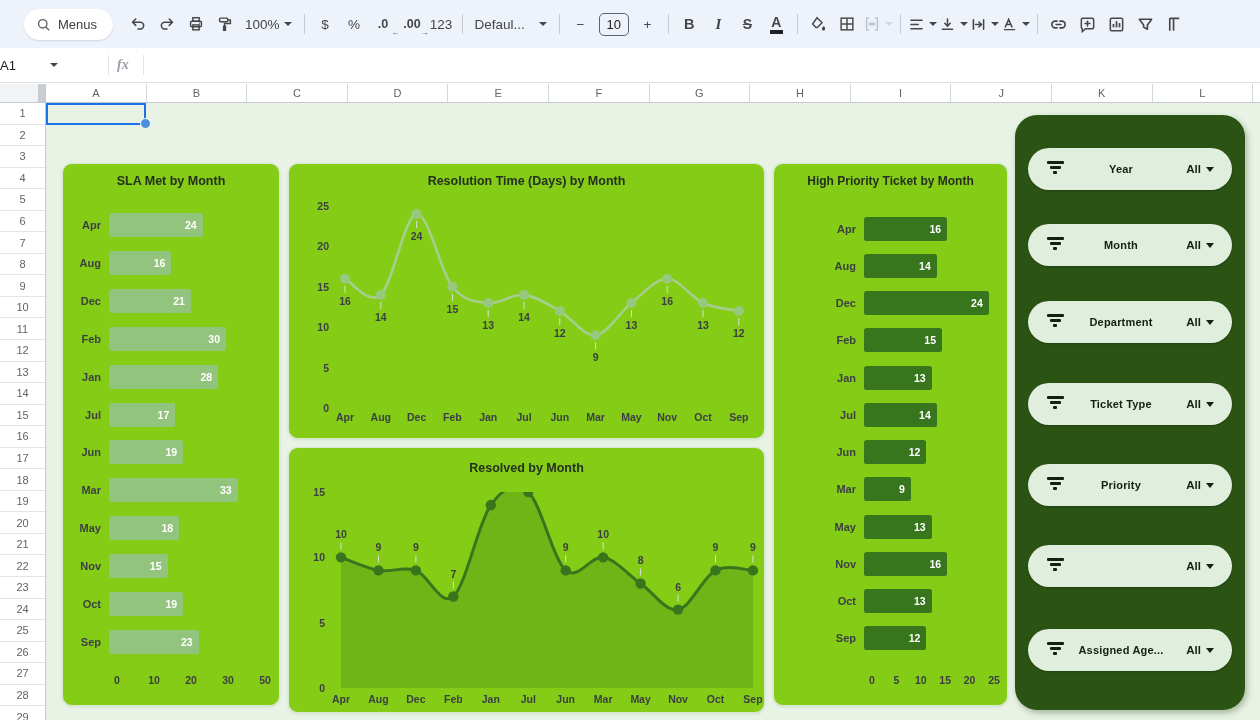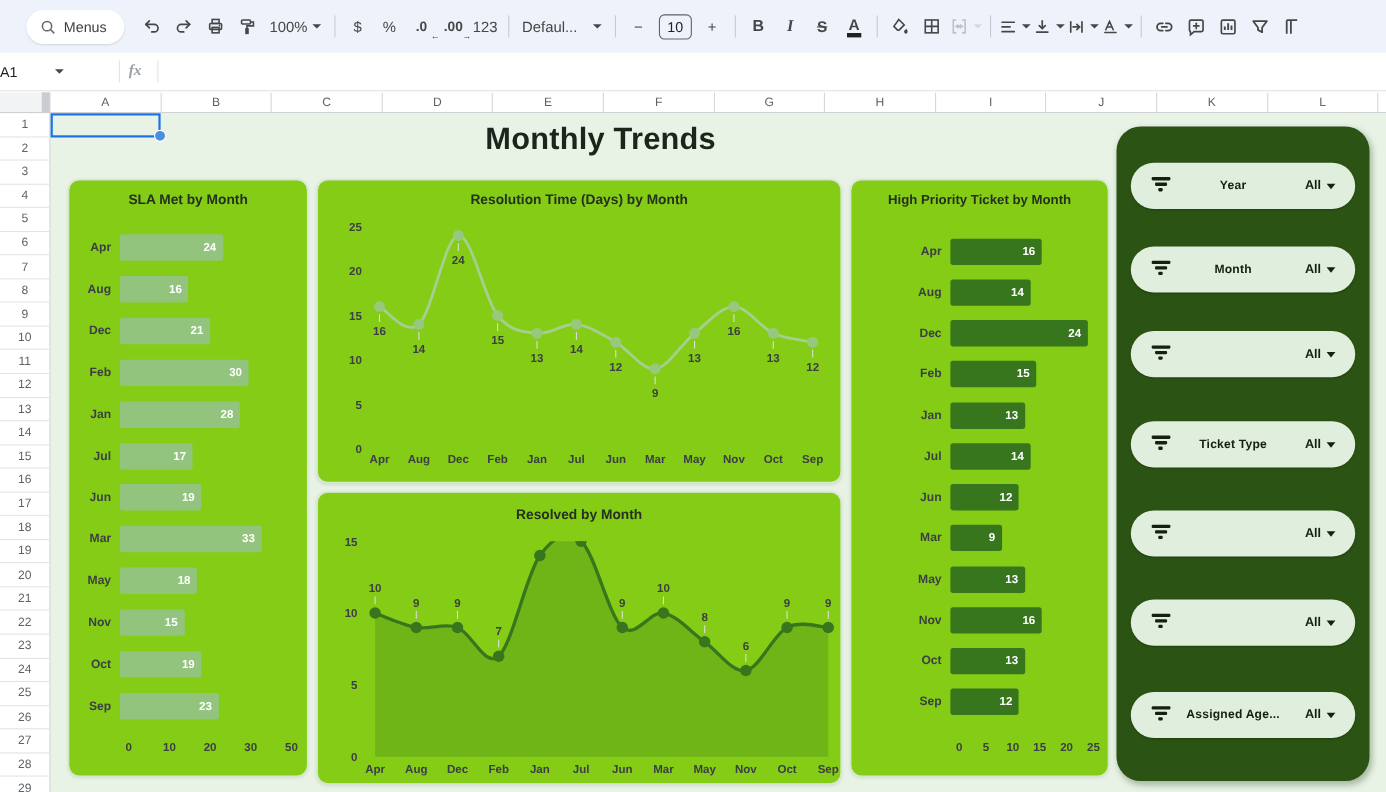--- a/index.html
+++ b/index.html
@@ -317,21 +317,20 @@
       <div class="row-h">25</div>
       <div class="row-h">26</div>
       <div class="row-h">27</div>
       <div class="row-h">28</div>
       <div class="row-h">29</div>
     </div>
 
   <div class="sheet-bg"></div>
   <div class="selection"></div>
   <div class="sel-handle"></div>
-  <div class="sheet-title">Monthly Trends</div>
 
   <div class="card sla">
     <div class="c-title">SLA Met  by Month</div>
     <div class="hb-rows" id="slaRows">
         <div class="hb-row">
           <span class="hb-cat">Apr</span>
           <div class="hb-track">
             <div class="hb-bar" style="width: 60%; background: rgb(147, 196, 125);">
               <span class="hb-val" style="color: rgb(255, 255, 255);">24</span>
             </div>
@@ -693,20 +692,21 @@
           <span class="v">All</span>
           <span class="caret"></span>
         </span>
       </div>
       <div class="pill" style="top: 186px;">
         <span class="pill-icon">
           <i class="l1"></i>
           <i class="l2"></i>
           <i class="l3"></i>
         </span>
+        <span class="pill-label">Department</span>
         <span class="pill-val">
           <span class="v">All</span>
           <span class="caret"></span>
         </span>
       </div>
       <div class="pill" style="top: 268px;">
         <span class="pill-icon">
           <i class="l1"></i>
           <i class="l2"></i>
           <i class="l3"></i>
@@ -716,20 +716,21 @@
           <span class="v">All</span>
           <span class="caret"></span>
         </span>
       </div>
       <div class="pill" style="top: 349px;">
         <span class="pill-icon">
           <i class="l1"></i>
           <i class="l2"></i>
           <i class="l3"></i>
         </span>
+        <span class="pill-label">Priority</span>
         <span class="pill-val">
           <span class="v">All</span>
           <span class="caret"></span>
         </span>
       </div>
       <div class="pill" style="top: 430px;">
         <span class="pill-icon">
           <i class="l1"></i>
           <i class="l2"></i>
           <i class="l3"></i>

